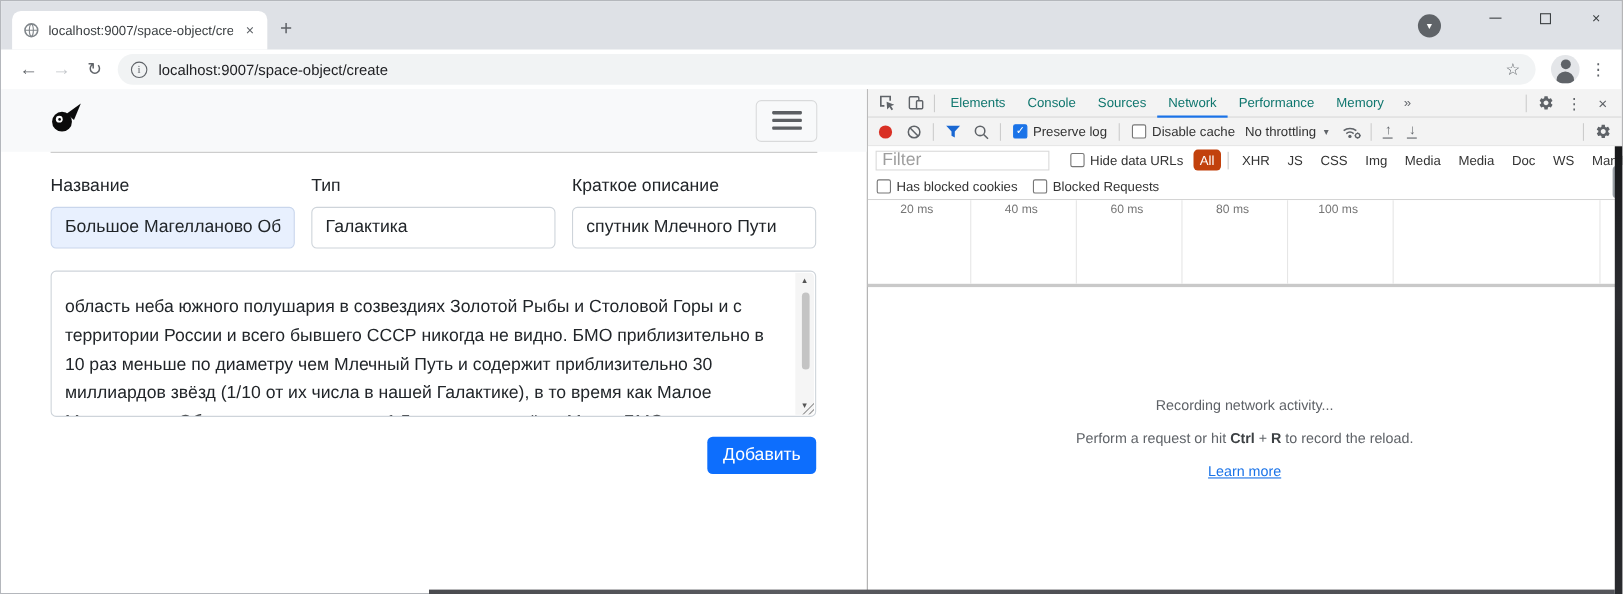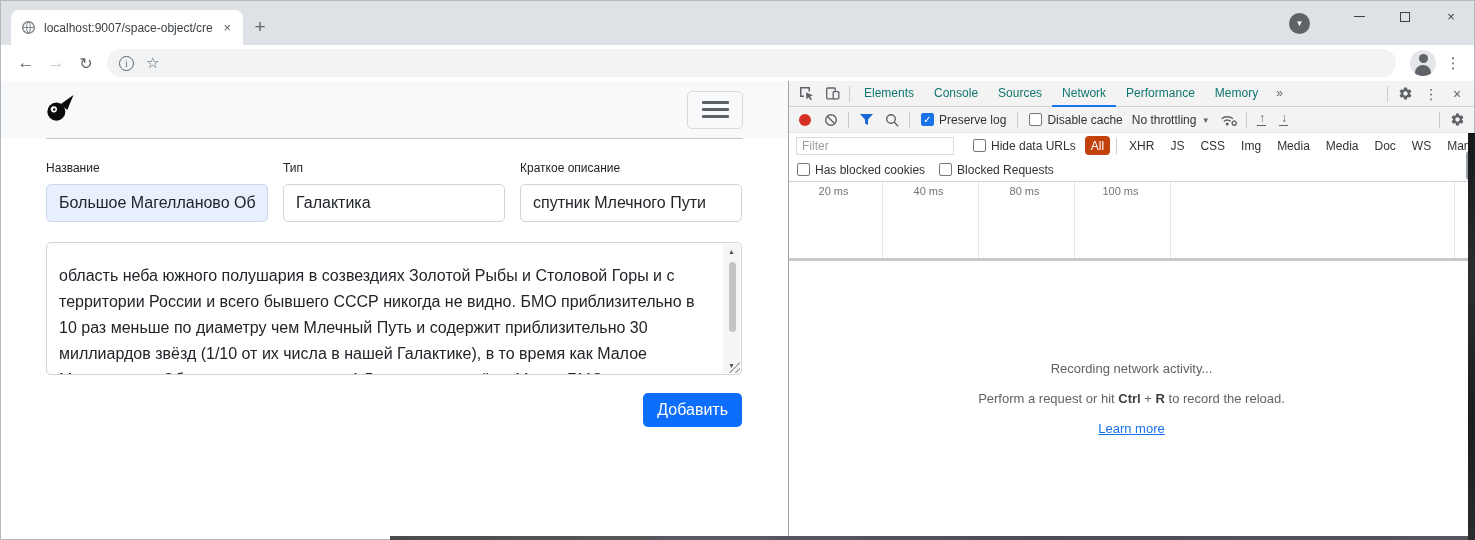--- a/index.html
+++ b/index.html
@@ -40,21 +40,21 @@
 
   
   .navbar { height:57px; background:#f8f9fa; display:flex; align-items:center; justify-content:space-between; padding:0 45px; }
   .hamburger { width:56px; height:38px; border:1px solid rgba(0,0,0,.12); border-radius:5px; display:flex; flex-direction:column; justify-content:center; align-items:center; gap:4.5px; background:transparent; }
   .hamburger i { width:27px; height:2.7px; background:#5c5f63; border-radius:1px; }
   .page-main { padding:0 45px; }
   .page-title { font-size:36px; font-weight:500; color:#212529; margin:24px 0 13px; }
   .rule { border:none; border-top:1px solid #c8c8c8; margin:0 0 22px; }
   .form-row { display:flex; gap:15px; }
   .field { width:222px; }
-  .field label { display:block; font-size:12px; color:#212529; margin-bottom:9px; }
+  .field label { display:block; font-size:16px; color:#212529; margin-bottom:9px; }
   .field input { width:100%; height:38px; padding:6px 12px; font-size:16px; font-family:inherit; color:#212529; border:1px solid #ced4da; border-radius:5px; outline:none; background:#fff; }
   .field input.autofilled { background:#e8f0fe; border-color:#c9d6ec; }
   .desc-wrap { position:relative; margin-top:20px; width:696px; height:133px; border:1px solid #ced4da; border-radius:5px; background:#fff; overflow:hidden; }
   .desc-text { margin:20px 26px 0 12px; font-size:16px; line-height:26px; color:#212529; }
   .ta-scroll { position:absolute; top:1px; right:1px; bottom:1px; width:17px; background:#f5f5f5; display:flex; flex-direction:column; justify-content:space-between; border-radius:0 4px 4px 0; }
   .ta-arrow { height:15px; display:flex; align-items:center; justify-content:center; font-size:7px; color:#555; }
   .ta-thumb { position:absolute; top:19px; right:5px; width:7px; height:70px; background:#c4c4c4; border-radius:4px; }
   .ta-grip { position:absolute; right:1px; bottom:1px; width:13px; height:13px; background:repeating-linear-gradient(-45deg, transparent 0 2.5px, #adadad 2.5px 4px); clip-path:polygon(100% 0, 100% 100%, 0 100%); }
   .btn-row { width:696px; display:flex; justify-content:flex-end; margin-top:18px; }
   .btn-primary { background:#0d6efd; color:#fff; font-size:16px; font-family:inherit; padding:8px 14px; border:none; border-radius:5px; }
@@ -76,21 +76,21 @@
   .cb { display:flex; align-items:center; gap:5px; margin:0 7px; white-space:nowrap; }
   .checkbox { width:13px; height:13px; border:1px solid #767676; border-radius:2px; background:#fff; display:flex; align-items:center; justify-content:center; flex:none; }
   .checkbox.checked { background:#1a73e8; border-color:#1a73e8; color:#fff; font-size:10px; }
   .checkbox.checked span { line-height:1; }
   .throttle { display:flex; align-items:center; gap:7px; margin:0 8px 0 2px; white-space:nowrap; }
   .caret { font-size:9px; color:#5f6368; }
   .bar-arrow { display:inline-flex; flex-direction:column; align-items:center; width:22px; color:#5f6368; font-size:12px; line-height:11px; }
   .bar-arrow::after { content:""; width:9px; border-bottom:1.7px solid #5f6368; margin-top:1px; }
 
   .dt-filterbar { height:25px; background:#fff; padding-left:7px; }
-  .dt-filter-input { width:158px; height:18px; border:1px solid #dadada; font-size:12px; padding:0 5px; color:#333; font-family:inherit; outline:none; margin-right:12px; }
+  .dt-filter-input { width:158px; height:18px; border:1px solid #dadada; font-size:16px; padding:0 5px; color:#333; font-family:inherit; outline:none; margin-right:12px; }
   .dt-filter-input::placeholder { color:#9e9e9e; }
   .chip { padding:2.5px 6px; margin:0 2px; color:#333; white-space:nowrap; }
   .chip.active { background:#c2410c; color:#fff; border-radius:4px; }
 
   .dt-blockedbar { height:24px; background:#fff; border-bottom:1px solid #d0d0d0; padding-left:1px; }
 
   .dt-timeline { height:79px; border-bottom:3px solid #c9c9c9; display:flex; background:#fff; }
   .tl-col { width:96px; flex:none; border-right:1px solid #e6e6e6; font-size:11px; color:#757575; text-align:center; padding:3px 4px 0 0; }
   .tl-col.first { width:94px; }
   .tl-fill { flex:1; border-right:1px solid #e6e6e6; margin-right:19px; }
@@ -135,20 +135,21 @@
         <span class="win-btn">×</span>
       </div>
     </div>
 
     <div class="toolbar">
       <span class="nav-btn">←</span>
       <span class="nav-btn disabled">→</span>
       <span class="nav-btn reload">↻</span>
       <div class="addressbar">
         <span class="info-badge">i</span>
+        <span class="url">localhost:9007/space-object/create</span>
         <span class="star">☆</span>
       </div>
       <span class="avatar"></span>
       <span class="menu-dots">⋮</span>
     </div>
 
     <div class="content">
 
       <div class="page">
         <div class="navbar">
@@ -321,20 +322,21 @@
           </span>
           <span class="cb">
             <span class="checkbox"></span>
             <span>Blocked Requests</span>
           </span>
         </div>
 
         <div class="dt-timeline">
           <div class="tl-col first"><span>20 ms</span></div>
           <div class="tl-col"><span>40 ms</span></div>
+          <div class="tl-col"><span>60 ms</span></div>
           <div class="tl-col"><span>80 ms</span></div>
           <div class="tl-col"><span>100 ms</span></div>
           <div class="tl-fill"></div>
         </div>
 
         <div class="dt-empty">
           <div class="t1">Recording network activity...</div>
           <div class="t2">
             <span>Perform a request or hit </span><b>Ctrl</b><span> + </span><b>R</b><span> to record the reload.</span>
           </div>

